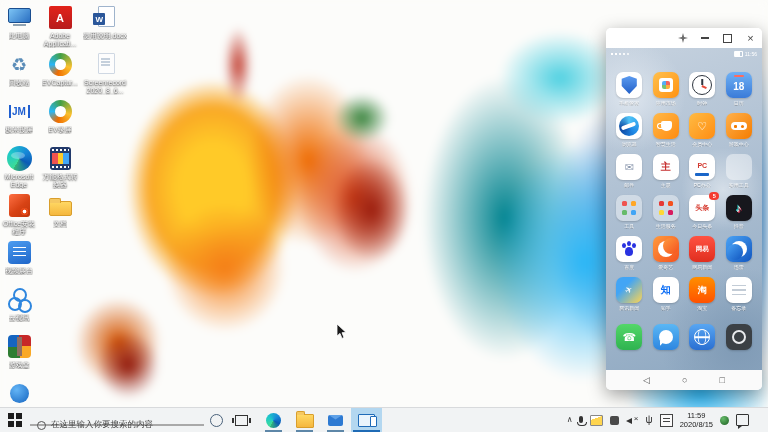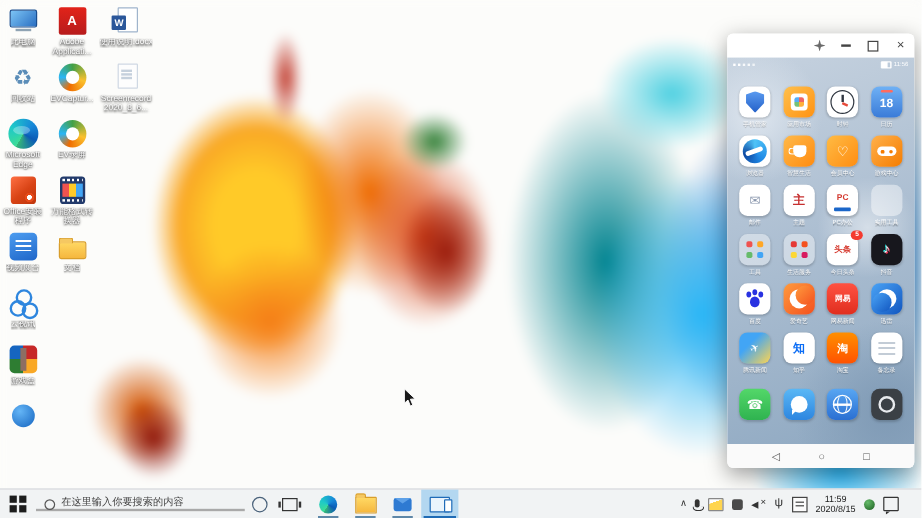--- a/index.html
+++ b/index.html
@@ -167,21 +167,21 @@
   .p-camera i{inset:6px;border:2px solid #e8eaed;border-radius:50%}
   .pnav{height:20px;background:#fafafa;display:flex;align-items:center;justify-content:center;gap:32px}
   .pnav span{font-size:9px;color:#555;cursor:pointer;line-height:1}
   
   .taskbar{position:absolute;left:0;right:0;bottom:0;height:24px;background:#f1f3f4;border-top:1px solid #d8dadc;
     display:flex;align-items:stretch;z-index:30}
   .start{width:30px;display:flex;align-items:center;justify-content:center;cursor:pointer}
   .winlogo{width:14px;height:14px;position:relative}
   .winlogo:before{content:"";position:absolute;left:0;top:0;width:6px;height:6px;background:#1d1d1d;
     box-shadow:8px 0 0 #1d1d1d,0 8px 0 #1d1d1d,8px 8px 0 #1d1d1d}
-  .search{width:160px;margin:16px 0;background:#fff;border:1px solid #a9a9a9;display:flex;align-items:flex-end;gap:5px;
+  .search{width:160px;margin:16px 0;background:#fff;border:1px solid #a9a9a9;display:flex;align-items:center;gap:5px;
     padding:0 6px;cursor:text}
   .mag{width:7px;height:7px;border:1.3px solid #555;border-radius:50%;position:relative;flex:none}
   .mag:after{content:"";position:absolute;left:6px;top:7px;width:4px;height:1.3px;background:#555;transform:rotate(45deg);transform-origin:left center}
   .search span{font-size:8.5px;color:#444;white-space:nowrap;overflow:hidden}
   .tbtn{width:25px;display:flex;align-items:center;justify-content:center;cursor:pointer}
   .cortana{width:11px;height:11px;border:1.5px solid #49617a;border-radius:50%}
   .tv{width:11px;height:9px;border:1.2px solid #333;position:relative}
   .tv:before{content:"";position:absolute;left:-4px;top:2px;width:2px;height:5px;background:#333}
   .tv:after{content:"";position:absolute;right:-4px;top:2px;width:2px;height:5px;background:#333}
   .tapps{display:flex;margin-left:4px}
@@ -235,20 +235,28 @@
 
       <div class="dicon">
         <span class="di recycle">
           <i class="a"></i>
           <i class="b"></i>
           <em>♻</em>
         </span>
         <span class="dlabel">回收站</span>
       </div>
 
+      <div class="dicon">
+        <span class="di jm">
+          <i class="a"></i>
+          <i class="b"></i>
+          <em>JM</em>
+        </span>
+        <span class="dlabel">极米投屏</span>
+      </div>
 
       <div class="dicon">
         <span class="di edge">
           <i class="a"></i>
           <i class="b"></i>
           <em></em>
         </span>
         <span class="dlabel">Microsoft Edge</span>
       </div>
 

